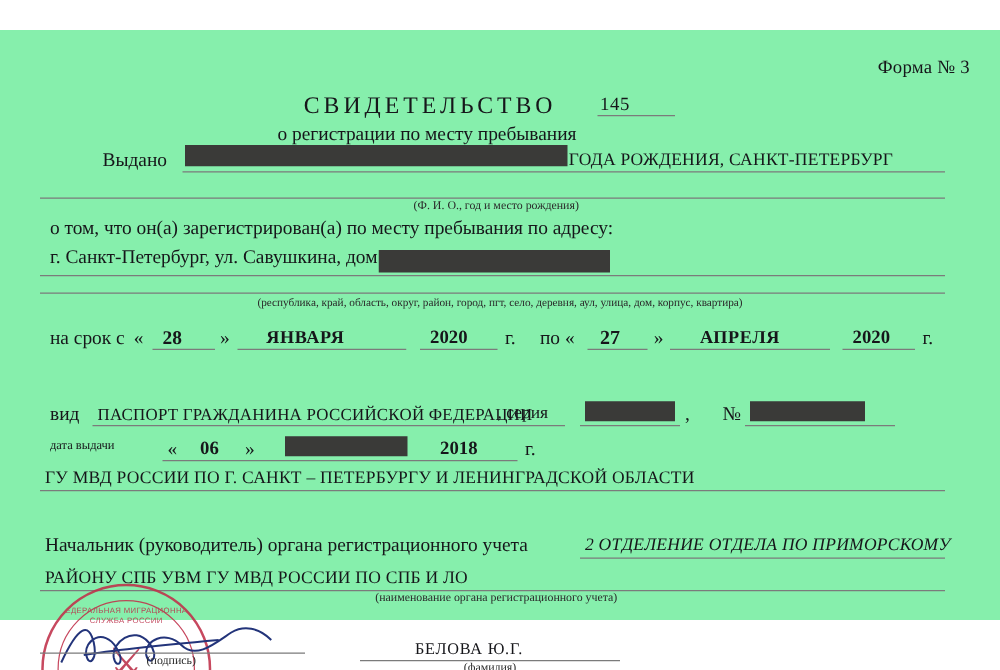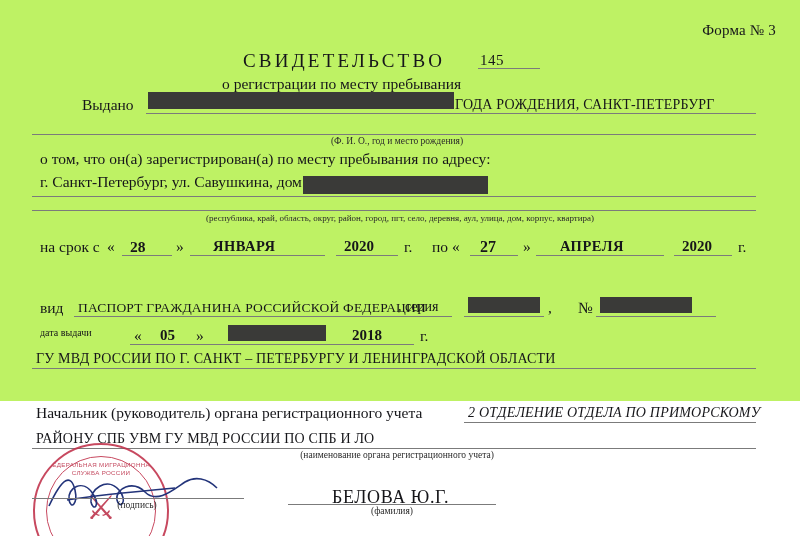--- a/index.html
+++ b/index.html
@@ -10,22 +10,23 @@
   body {
     width: 800px;
     height: 536px;
     overflow: hidden;
     font-family: "Liberation Serif", serif;
     color: #141414;
   }
   .page {
     position: relative;
     width: 800px;
-    height: 401px;
-    background: #bef264;
+    height: 472px;
+    background: #86efac;
+    margin-top: 24px;
   }
   .rule {
     position: absolute;
     border-bottom: 1px solid #7b7b7b;
     height: 0;
   }
   .redact {
     position: absolute;
     background: #3a3a38;
   }
@@ -185,21 +186,21 @@
   <div class="txt" style="left:398px; top:299px; font-size:14px;">, серия</div>
   <div class="redact" style="left:468px; top:297px; width:72px; height:16px;"></div>
   <div class="rule" style="left:464px; top:316px; width:80px;"></div>
   <div class="txt" style="left:548px; top:299px; font-size:15.5px;">,</div>
   <div class="txt" style="left:578px; top:299px; font-size:15.5px;">№</div>
   <div class="redact" style="left:600px; top:297px; width:92px; height:16px;"></div>
   <div class="rule" style="left:596px; top:316px; width:120px;"></div>
 
   <div class="txt" style="left:40px; top:327px; font-size:10px;">дата выдачи</div>
   <div class="txt" style="left:134px; top:327px; font-size:15.5px;">«</div>
-  <div class="txt bold" style="left:160px; top:327px; font-size:15px;">05</div>
+  <div class="txt bold" style="left:160px; top:327px; font-size:15px;">06</div>
   <div class="txt" style="left:196px; top:327px; font-size:15.5px;">»</div>
   <div class="redact" style="left:228px; top:325px; width:98px; height:16px;"></div>
   <div class="txt bold" style="left:352px; top:327px; font-size:15px;">2018</div>
   <div class="rule" style="left:130px; top:344px; width:284px;"></div>
   <div class="txt" style="left:420px; top:327px; font-size:15.5px;">г.</div>
 
   <div class="txt" style="left:36px; top:351px; font-size:14px; letter-spacing:.2px;">ГУ  МВД  РОССИИ  ПО  Г. САНКТ – ПЕТЕРБУРГУ  И  ЛЕНИНГРАДСКОЙ ОБЛАСТИ</div>
   <div class="rule" style="left:32px; top:368px; width:724px;"></div>
 
   <div class="txt" style="left:36px; top:404px; font-size:15.5px;">Начальник (руководитель) органа регистрационного учета</div>
@@ -219,17 +220,17 @@
   <div class="sig">
     <svg width="190" height="46" viewBox="0 0 190 46" fill="none" stroke="#23347a" stroke-width="1.6">
       <path d="M4 36 C 18 6, 26 4, 30 20 C 33 34, 26 40, 24 30 C 22 18, 38 8, 48 24 C 56 36, 48 42, 46 32 C 44 20, 62 6, 74 20 C 84 32, 74 40, 72 30 C 70 18, 88 10, 100 22 C 112 34, 128 20, 140 12 C 150 6, 162 8, 172 18"></path>
       <path d="M22 30 C 46 26, 86 22, 130 18"></path>
     </svg>
   </div>
 
   <div class="rule" style="left:32px; top:498px; width:212px;"></div>
   <div class="cap" style="left:92px; top:500px; width:90px;">(подпись)</div>
 
-  <div class="txt" style="left:332px; top:487px; font-size:18px; letter-spacing:.6px;">БЕЛОВА Ю.Г.</div>
+  <div class="txt" style="left:332px; top:487px; font-size:13px; letter-spacing:.6px;">БЕЛОВА Ю.Г.</div>
   <div class="rule" style="left:288px; top:504px; width:208px;"></div>
   <div class="cap" style="left:347px; top:506px; width:90px;">(фамилия)</div>
 
 </div>
 
 </body></html>

